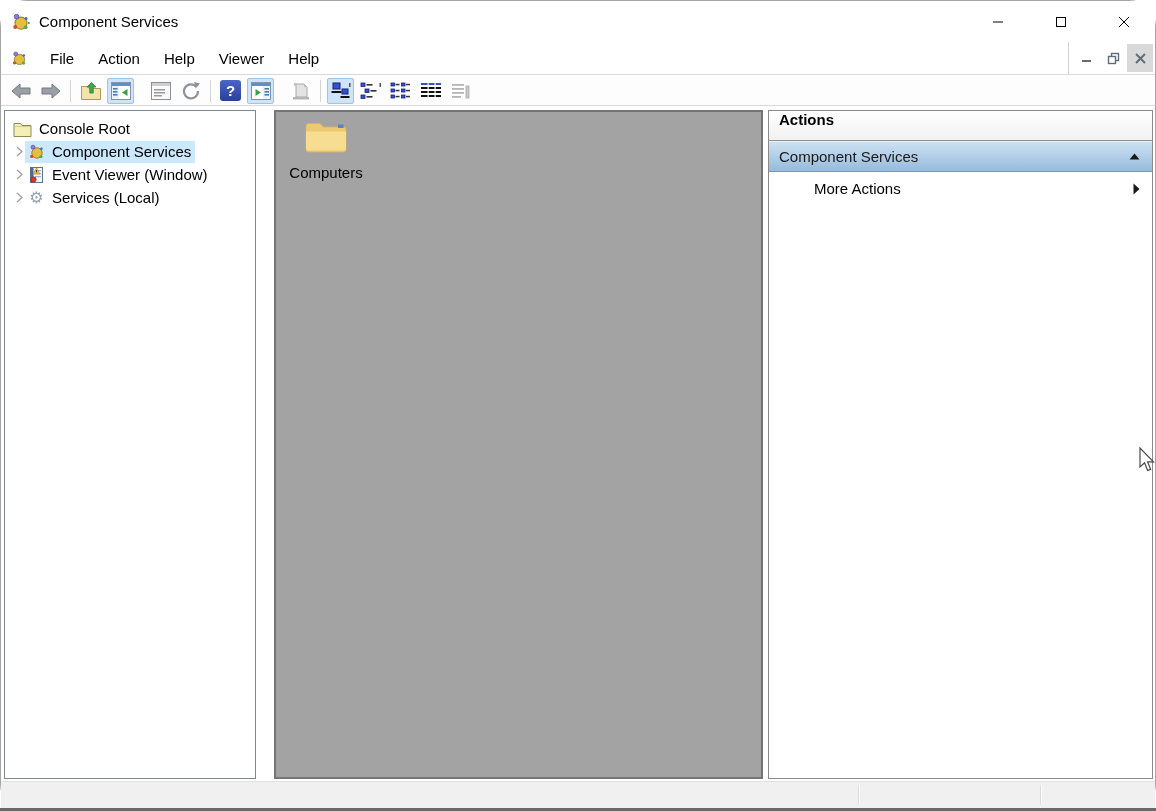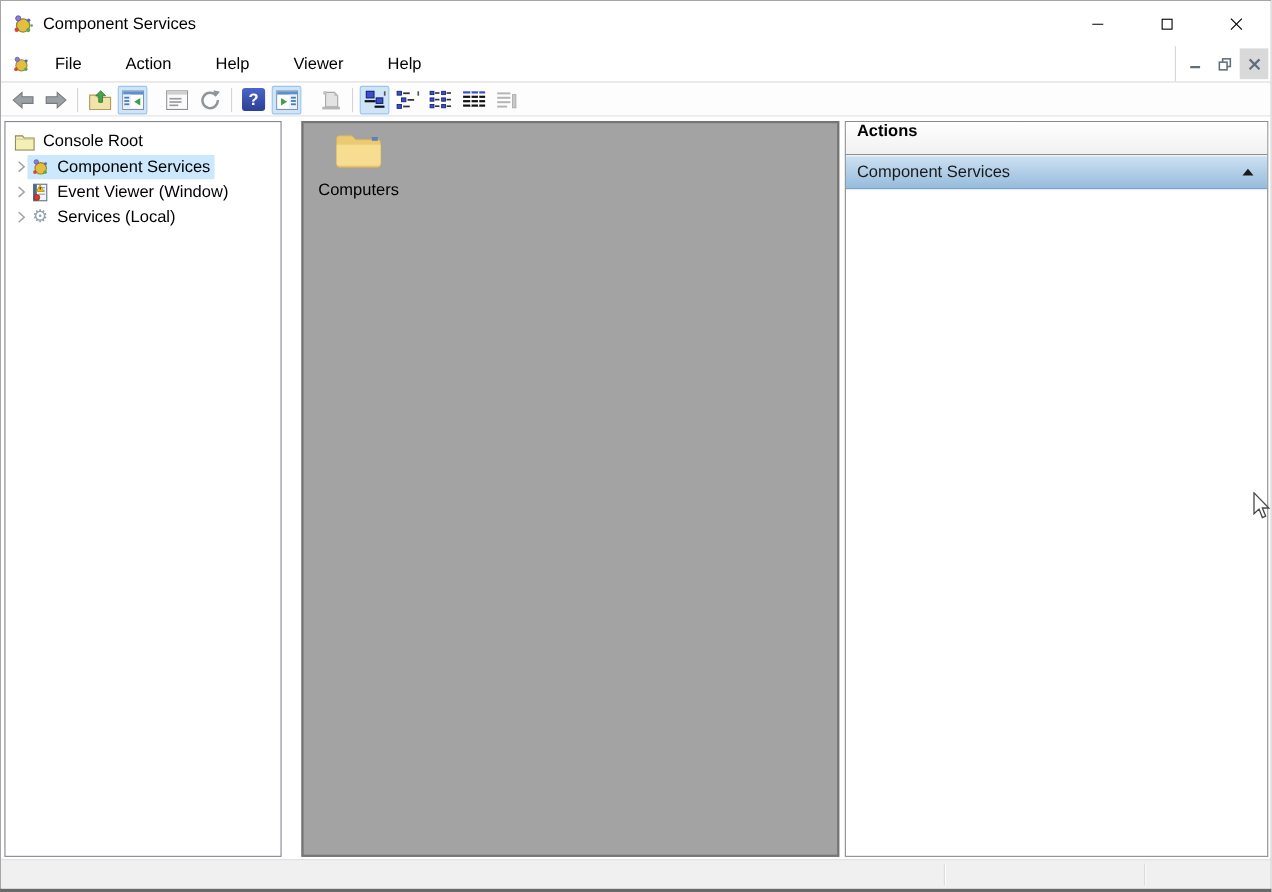--- a/index.html
+++ b/index.html
@@ -1,30 +1,30 @@
 <!DOCTYPE html>
 <html><head>
 <meta charset="utf-8">
 <style>
   * { margin:0; padding:0; box-sizing:border-box; }
   html,body { width:1156px; height:811px; background:#fff; font-family:"Liberation Sans", sans-serif; color:#000; overflow:hidden; }
-  .window { position:relative; width:1156px; height:811px; background:#fff; box-shadow:inset 0 0 0 1px #a6a6a6; }
+  .window { position:relative; width:1156px; height:811px; background:#fff; box-shadow:inset 0 0 0 1px #a6a6a6;border-radius:27px; }
 
   
   .titlebar { position:absolute; left:1px; top:1px; right:1px; height:41px; background:#fff; display:flex; align-items:center; }
   .titlebar .app-icon { margin-left:10px; width:20px; height:20px; }
   .titlebar .title { margin-left:8px; font-size:15px; color:#000; }
   .caption-buttons { position:absolute; right:0; top:0; height:41px; display:flex; }
   .cap-btn { width:63px; height:41px; display:flex; align-items:center; justify-content:center; }
   .cap-btn svg { display:block; }
 
   
   .menubar { position:absolute; left:1px; top:42px; right:1px; height:33px; background:#fff; border-bottom:1px solid #d9d9d9; display:flex; align-items:center; }
   .menubar .menu-icon { margin-left:10px; width:17px; height:17px; }
-  .menu-items { display:flex; margin-left:10px;gap:16px; }
+  .menu-items { display:flex; margin-left:10px; }
   .menu-item { padding:6px 12px; font-size:15px; cursor:default; }
   .mdi-buttons { position:absolute; right:1px; top:0; height:32px; display:flex; border-left:1px solid #d4d4d4; padding-left:4px; align-items:center; }
   .mdi-btn { width:26px; height:28px; display:flex; align-items:center; justify-content:center; margin-right:1px; }
   .mdi-btn.close-bg { background:#d9d9d9; }
 
   
   .toolbar { position:absolute; left:1px; top:76px; right:1px; height:30px; background:#fdfdfd; border-bottom:1px solid #d9d9d9; display:flex; align-items:center; padding-left:6px; }
   .tb-btn { width:27px; height:26px; display:flex; align-items:center; justify-content:center; border:1px solid transparent; border-radius:2px; margin-right:3px; }
   .tb-btn.toggled { background:#cfe4f7; border-color:#9ac5ec; }
   .tb-sep { width:1px; height:22px; background:#d4d4d4; margin:0 6px 0 3px; }
@@ -342,20 +342,26 @@
   <div class="actions-panel">
     <div class="actions-title">
       <span>Actions</span>
     </div>
     <div class="actions-section-header">
       <span class="hdr-label">Component Services</span>
       <svg width="11" height="7" viewBox="0 0 11 7">
           <path d="M0.5 6.5 L5.5 0.5 L10.5 6.5 Z" fill="#1a1a1a"></path>
         </svg>
     </div>
+    <div class="actions-item">
+      <span class="item-label">More Actions</span>
+      <svg width="7" height="12" viewBox="0 0 7 12">
+          <path d="M0.5 0.5 L6.5 6 L0.5 11.5 Z" fill="#1a1a1a"></path>
+        </svg>
+    </div>
   </div>
 
   <div class="statusbar">
     <span></span>
     <div class="status-div" style="left:857px;"></div>
     <div class="status-div" style="left:1039px;"></div>
   </div>
   <div class="bottom-border"></div>
 
   <svg class="cursor" viewBox="0 0 17 27">

